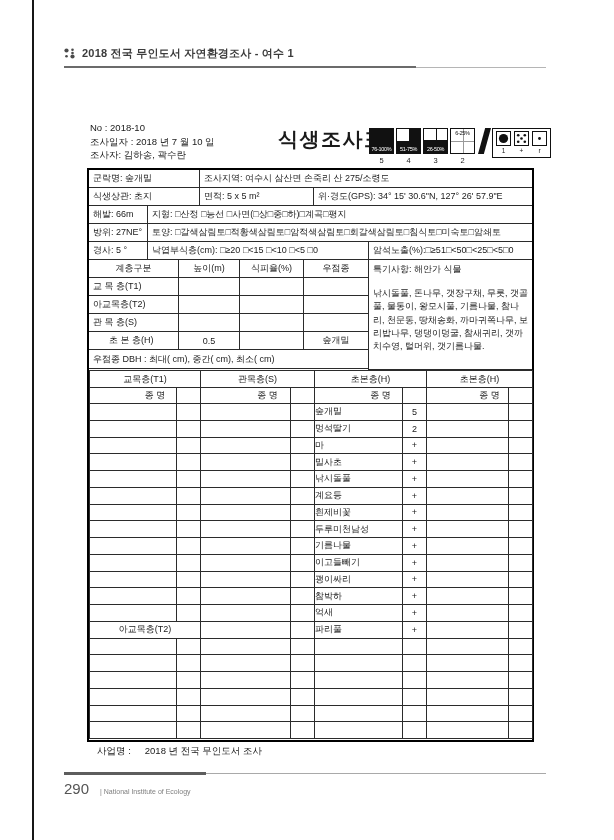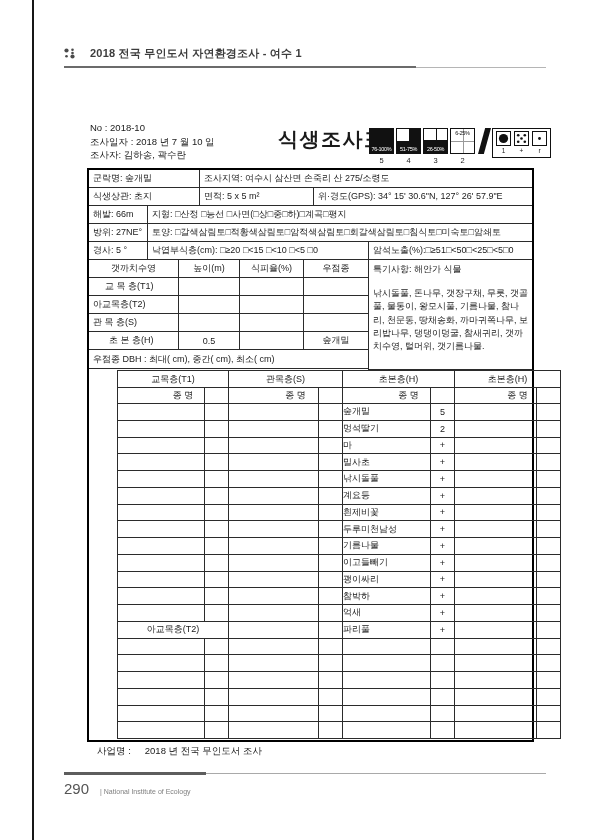--- a/index.html
+++ b/index.html
@@ -2,21 +2,21 @@
 <html><head>
 <meta charset="utf-8">
 <style>
   html,body{margin:0;padding:0;background:#e8e8e8;}
   .page{position:relative;width:614px;height:840px;background:#ffffff;overflow:hidden;
         font-family:"Liberation Sans","DejaVu Sans",sans-serif;color:#1a1a1a;}
   .spine{position:absolute;left:32px;top:0;width:2px;height:840px;background:#161616;}
 
   
   .header{position:absolute;left:64px;top:46px;display:flex;align-items:center;gap:6px;}
-  .header-title{font-size:11px;font-weight:600;color:#3c3c3c;letter-spacing:0.2px;margin-left:8px;}
+  .header-title{font-size:11px;font-weight:600;color:#3c3c3c;letter-spacing:0.2px;}
   .rule-dark{position:absolute;left:64px;top:66px;width:352px;height:2px;background:#6b6b6b;}
   .rule-light{position:absolute;left:416px;top:66.5px;width:130px;height:1px;background:#b5b5b5;}
 
   
   .meta{position:absolute;left:90px;top:121px;font-size:9.5px;line-height:13.5px;}
   .doc-title{position:absolute;left:278px;top:126px;font-size:20px;font-weight:700;letter-spacing:1.5px;}
 
   
   .legend{position:absolute;left:369px;top:128px;display:flex;align-items:flex-start;}
   .lg-item{display:flex;flex-direction:column;align-items:center;margin-right:2px;}
@@ -49,21 +49,21 @@
   .layerwrap{width:280px;border-right:1px solid #2b2b2b;box-sizing:border-box;}
   .lrow{display:flex;width:279px;}
   .lcell{border-right:1px solid #2b2b2b;border-bottom:1px solid #2b2b2b;font-size:9px;height:18px;
          display:flex;align-items:center;justify-content:center;box-sizing:border-box;overflow:hidden;white-space:nowrap;}
   .lcell.last{border-right:none;}
   .dbh{border-bottom:1px solid #2b2b2b;font-size:9px;height:19px;display:flex;align-items:center;padding-left:4px;box-sizing:border-box;white-space:nowrap;}
   .notes{width:163px;box-sizing:border-box;border-bottom:1px solid #2b2b2b;padding:3px 4px;font-size:9px;line-height:13.2px;}
   .notes-title{margin-bottom:11px;}
 
   
-  table.species{border-collapse:collapse;table-layout:fixed;width:443px;margin-left:28px;}
+  table.species{border-collapse:collapse;table-layout:fixed;width:443px;}
   table.species th,table.species td{border:1px solid #2b2b2b;font-size:9px;font-weight:400;
         padding:0;box-sizing:border-box;overflow:hidden;white-space:nowrap;}
   table.species thead tr.grp th{height:17px;text-align:center;}
   table.species thead tr.hdr th{height:16px;text-align:center;padding-left:44px;}
   table.species tbody tr{height:16.75px;}
   td.sp-name{text-align:left;padding-left:6px;}
   td.sp-cover{text-align:center;}
   td.sp-merged{text-align:center;}
 
   
@@ -185,27 +185,27 @@
     </div>
     <div class="frow">
       <div class="cell" style="width:59px">경사: 5 °</div>
       <div class="cell" style="width:221px">낙엽부식층(cm): □≥20 □&lt;15 □&lt;10 □&lt;5 □0</div>
       <div class="cell last" style="width:163px">암석노출(%):□≥51□&lt;50□&lt;25□&lt;5□0</div>
     </div>
 
     <div class="secB">
       <div class="layerwrap">
         <div class="lrow">
-          <div class="lcell" style="width:90px">갯까치수영</div>
+          <div class="lcell" style="width:90px">계층구분</div>
           <div class="lcell" style="width:61px">높이(m)</div>
           <div class="lcell" style="width:64px">식피율(%)</div>
           <div class="lcell last" style="width:64px">우점종</div>
         </div>
         <div class="lrow">
-          <div class="lcell" style="width:90px;justify-content:flex-start;padding-left:16px">교 목 층(T1)</div>
+          <div class="lcell" style="width:90px;justify-content:flex-start;padding-left:4px">교 목 층(T1)</div>
           <div class="lcell" style="width:61px"></div>
           <div class="lcell" style="width:64px"></div>
           <div class="lcell last" style="width:64px"></div>
         </div>
         <div class="lrow">
           <div class="lcell" style="width:90px;justify-content:flex-start;padding-left:4px">아교목층(T2)</div>
           <div class="lcell" style="width:61px"></div>
           <div class="lcell" style="width:64px"></div>
           <div class="lcell last" style="width:64px"></div>
         </div>

